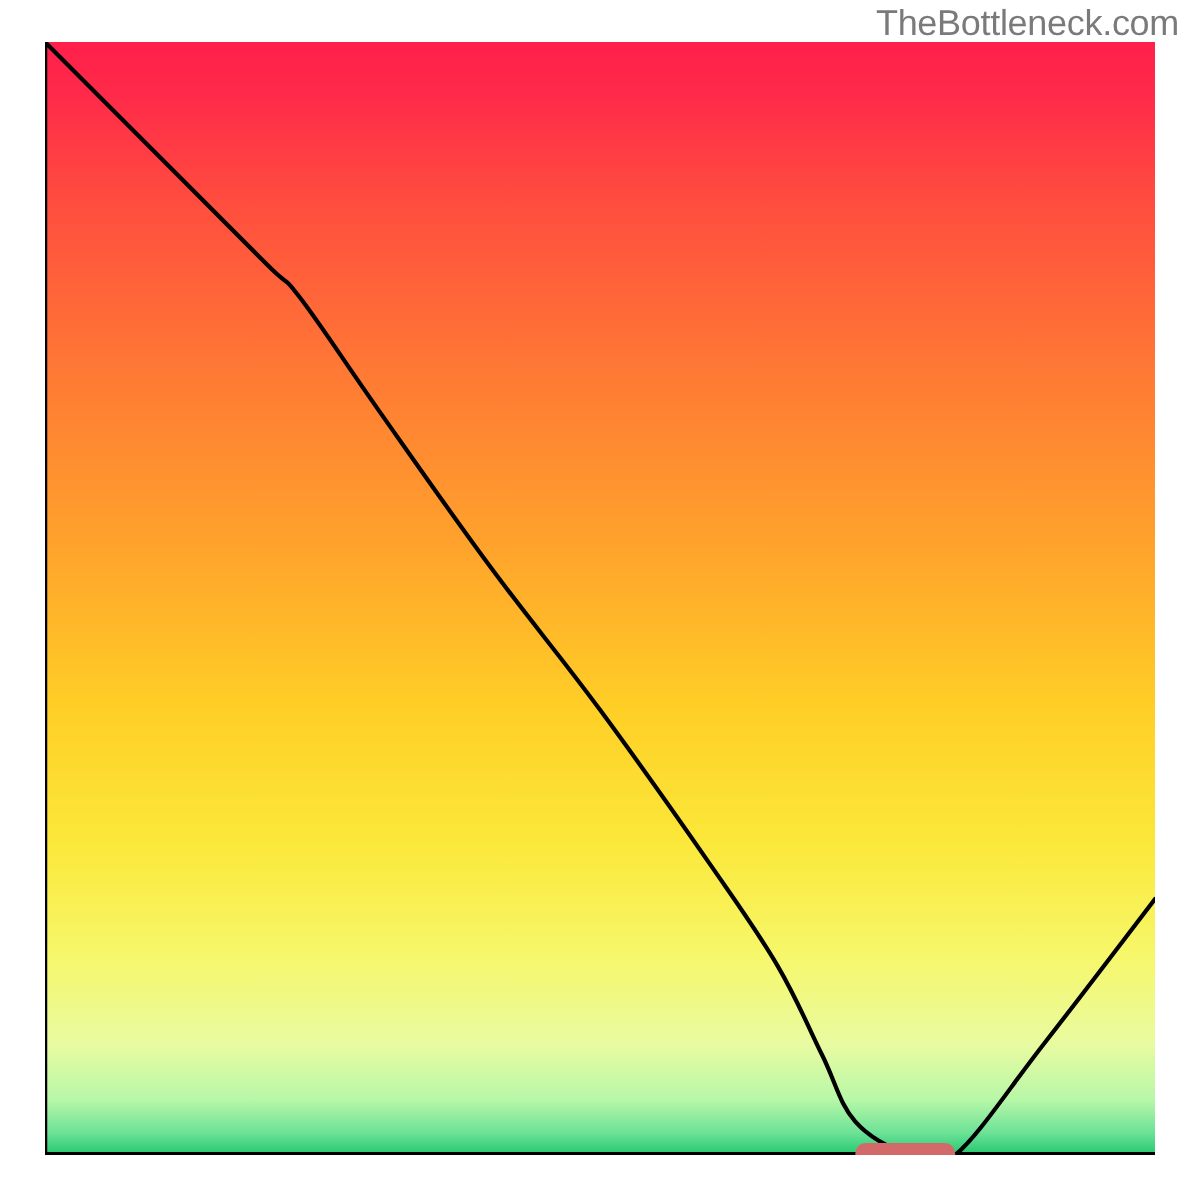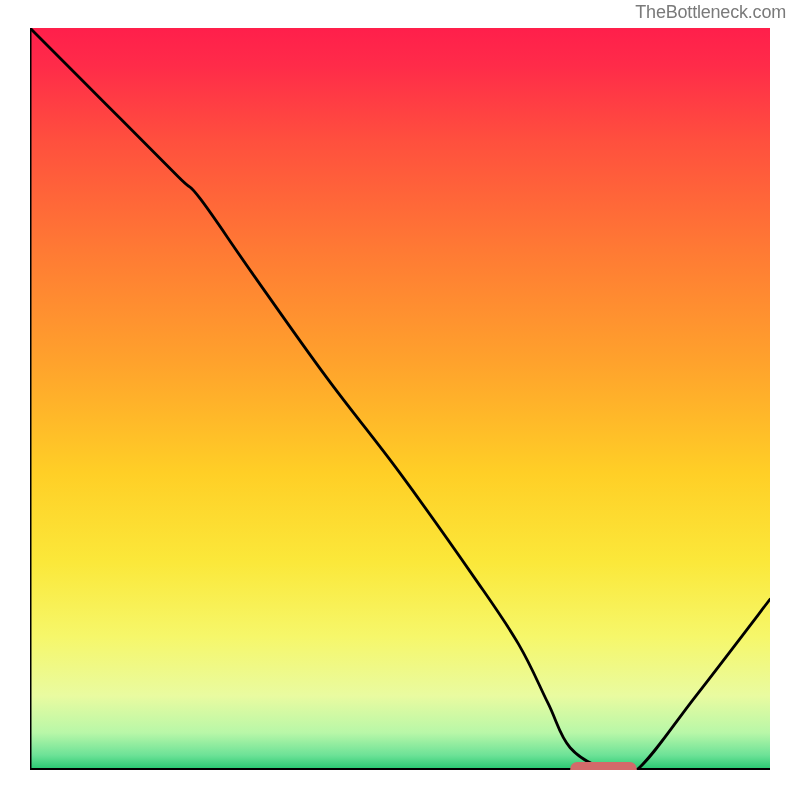--- a/index.html
+++ b/index.html
@@ -7,21 +7,21 @@
     width: 800px;
     height: 800px;
     background: #ffffff;
     position: relative;
     font-family: Arial, Helvetica, sans-serif;
   }
   .watermark {
     position: absolute;
     top: 2px;
     right: 14px;
-    font-size: 18px;
+    font-size: 24px;
     color: #7a7a7a;
     font-weight: 400;
     letter-spacing: -0.2px;
   }
   .plot-area {
     position: absolute;
     left: 30px;
     top: 28px;
     width: 740px;
     height: 742px;

